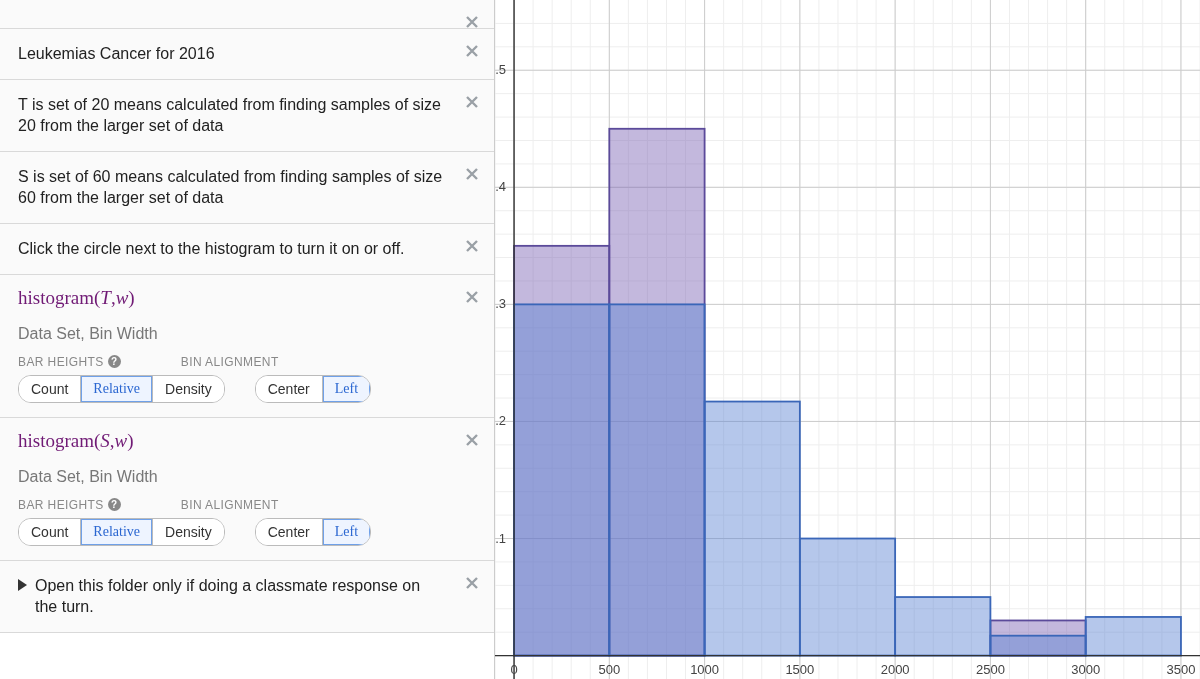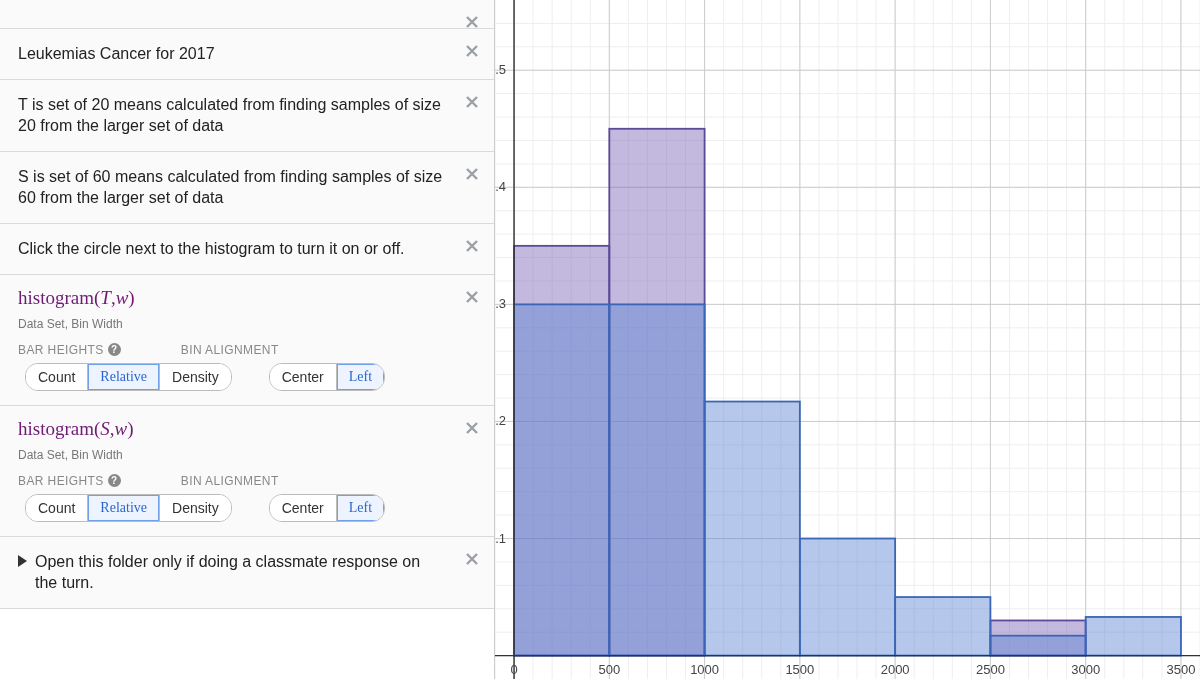--- a/index.html
+++ b/index.html
@@ -13,26 +13,26 @@
   .row .close svg { width: 16px; height: 16px; stroke:#9aa0a6; stroke-width:2.4; }
 
   .folder-line { display:flex; gap:8px; align-items:flex-start; }
   .tri { width:0; height:0; border-top:6px solid transparent; border-bottom:6px solid transparent; border-left:9px solid #333; margin-top:4px; flex:0 0 auto; }
   .text { font-size: 16px; color:#222; line-height:1.35; }
   .text.note { font-size: 16px; }
 
   .hist-row { padding: 12px 48px 14px 18px; }
   .hist-title { font-family: Georgia, 'Times New Roman', serif; font-size: 19px; color:#701a75; }
   .hist-title .var { font-style: italic; }
-  .hist-sub { font-size: 12px; color:#777; margin-top:8px; }
+  .hist-sub { font-size: 16px; color:#777; margin-top:16px; }
   .opt-labels { display:flex; gap: 60px; margin-top:12px; }
   .opt-label { font-size: 12px; color:#888; letter-spacing:0.4px; display:flex; align-items:center; gap:4px;}
   .help { display:inline-flex; width:13px; height:13px; border-radius:50%; background:#888; color:#fff; font-size:10px; align-items:center; justify-content:center; font-weight:bold;}
   .opt-groups { display:flex; gap: 30px; margin-top:6px; }
-  .seg { display:flex; border:1px solid #bbb; border-radius:13px; overflow:hidden;margin-left:7px; }
+  .seg { display:flex; border:1px solid #bbb; border-radius:13px; overflow:hidden; }
   .seg .btn { padding:5px 12px; font-size:14px; color:#333; background:#fff; border-right:1px solid #bbb; cursor:pointer; user-select:none; }
   .seg .btn:last-child { border-right:none; }
   .seg .btn.sel { background:#eef4ff; color:#2a66d1; box-shadow: inset 0 0 0 1px #6fa0e8; font-family: Liberation Serif, serif; }
 
   
   .chart { width:100%; height:100%; }
   .grid-minor { stroke:#eee; stroke-width:1; }
   .grid-major { stroke:#ccc; stroke-width:1; }
   .axis { stroke:#333; stroke-width:1.4; }
   .tick-lab { font-size:13px; fill:#444; font-family: Arial, sans-serif; }
@@ -52,21 +52,21 @@
           </svg>
         </span>
     </div>
 
     <div class="row">
       <span class="close">
           <svg viewBox="0 0 16 16">
             <path d="M3 3 L13 13 M13 3 L3 13" fill="none"></path>
           </svg>
         </span>
-      <span class="text note">Leukemias Cancer for 2017</span>
+      <span class="text note">Leukemias Cancer for 2016</span>
     </div>
 
     <div class="row">
       <span class="close">
           <svg viewBox="0 0 16 16">
             <path d="M3 3 L13 13 M13 3 L3 13" fill="none"></path>
           </svg>
         </span>
       <span class="text note">T is set of 20 means calculated from finding samples of size 20 from the larger set of data</span>
     </div>

